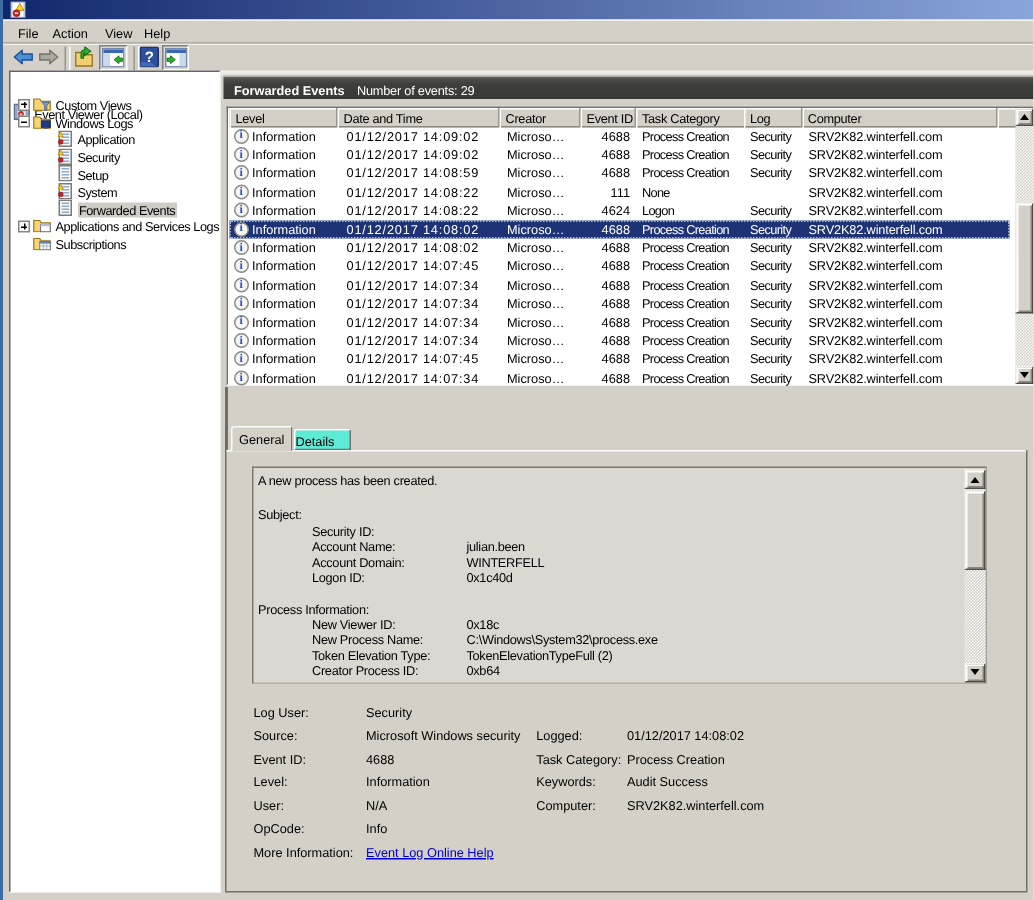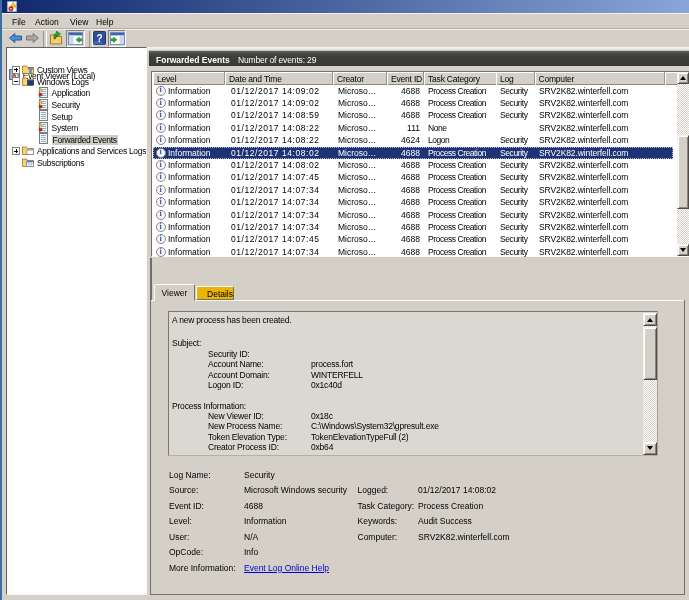--- a/index.html
+++ b/index.html
@@ -377,49 +377,49 @@
     <div class="sb-btn up" style="left:524.5px;top:0;width:12px;height:12px"></div>
     <div class="sb-thumb" style="left:524.5px;top:63px;width:12px;height:74px"></div>
     <div class="sb-btn down" style="left:524.5px;top:172px;width:12px;height:12px"></div>
   </div>
 
   <div class="a" style="left:149.5px;top:258px;width:2px;height:337px;background:#6e6e6c"></div>
 
 
   <div class="a" style="left:151px;top:300px;width:533px;height:295px;background:#d4d0c8;border-top:1px solid #fbfaf8;border-bottom:1px solid #74706a;box-sizing:border-box"></div>
 
-  <div class="a" style="left:154px;top:284px;width:41px;height:17px;background:#d4d0c8;border:1px solid;border-color:#fbfaf8 #74706a transparent #fbfaf8;border-radius:2px 2px 0 0;box-sizing:border-box;text-align:center;padding-top:3px">Viewer</div>
-  <div class="a" style="left:196px;top:286px;width:38px;height:14px;background:#eab308;border:1px solid;border-color:#fbfaf8 #74706a #74706a #fbfaf8;border-radius:2px 2px 0 0;box-sizing:border-box;text-align:right;padding-top:2px">Details</div>
+  <div class="a" style="left:154px;top:284px;width:41px;height:17px;background:#d4d0c8;border:1px solid;border-color:#fbfaf8 #74706a transparent #fbfaf8;border-radius:2px 2px 0 0;box-sizing:border-box;text-align:center;padding-top:3px">General</div>
+  <div class="a" style="left:196px;top:286px;width:38px;height:14px;background:#5eead4;border:1px solid;border-color:#fbfaf8 #74706a #74706a #fbfaf8;border-radius:2px 2px 0 0;box-sizing:border-box;text-align:left;padding-top:2px">Details</div>
 
   <div class="a" style="left:168px;top:311px;width:490px;height:144.5px;background:#dbd8d2;border:1px solid;border-color:#7c7870 #a5a199 #b4b0a8 #7c7870;box-sizing:border-box">
     <div class="lbl" style="left:3px;top:3px">A new process has been created.</div>
     <div class="lbl" style="left:3px;top:26.3px">Subject:</div>
     <div class="lbl" style="left:39px;top:36.7px">Security ID:</div>
     <div class="lbl" style="left:39px;top:47.1px">Account Name:</div>
-      <div class="lbl" style="left:142px;top:47.1px">process.fort</div>
+      <div class="lbl" style="left:142px;top:47.1px">julian.been</div>
     <div class="lbl" style="left:39px;top:57.5px">Account Domain:</div>
       <div class="lbl" style="left:142px;top:57.5px">WINTERFELL</div>
     <div class="lbl" style="left:39px;top:67.9px">Logon ID:</div>
       <div class="lbl" style="left:142px;top:67.9px">0x1c40d</div>
     <div class="lbl" style="left:3px;top:88.6px">Process Information:</div>
     <div class="lbl" style="left:39px;top:99px">New Viewer ID:</div>
       <div class="lbl" style="left:142px;top:99px">0x18c</div>
     <div class="lbl" style="left:39px;top:109.4px">New Process Name:</div>
-      <div class="lbl" style="left:142px;top:109.4px">C:\Windows\System32\gpresult.exe</div>
+      <div class="lbl" style="left:142px;top:109.4px">C:\Windows\System32\process.exe</div>
     <div class="lbl" style="left:39px;top:119.8px">Token Elevation Type:</div>
       <div class="lbl" style="left:142px;top:119.8px">TokenElevationTypeFull (2)</div>
     <div class="lbl" style="left:39px;top:130.2px">Creator Process ID:</div>
       <div class="lbl" style="left:142px;top:130.2px">0xb64</div>
     <div class="sb-track" style="left:474px;top:1px;width:14px;height:141.5px"></div>
     <div class="sb-btn up" style="left:474px;top:1px;width:14px;height:13px"></div>
     <div class="sb-thumb" style="left:474px;top:15px;width:14px;height:53px"></div>
     <div class="sb-btn down" style="left:474px;top:129.5px;width:14px;height:13px"></div>
   </div>
 
-  <div class="ftr" style="left:169px;top:469.5px">Log Name:</div>
+  <div class="ftr" style="left:169px;top:469.5px">Log User:</div>
     <div class="ftr" style="left:244px;top:469.5px">Security</div>
   <div class="ftr" style="left:169px;top:485px">Source:</div>
     <div class="ftr" style="left:244px;top:485px">Microsoft Windows security</div>
   <div class="ftr" style="left:357.5px;top:485px">Logged:</div>
     <div class="ftr" style="left:418px;top:485px">01/12/2017 14:08:02</div>
   <div class="ftr" style="left:169px;top:500.5px">Event ID:</div>
     <div class="ftr" style="left:244px;top:500.5px">4688</div>
   <div class="ftr" style="left:357.5px;top:500.5px">Task Category:</div>
     <div class="ftr" style="left:418px;top:500.5px">Process Creation</div>
   <div class="ftr" style="left:169px;top:516px">Level:</div>

